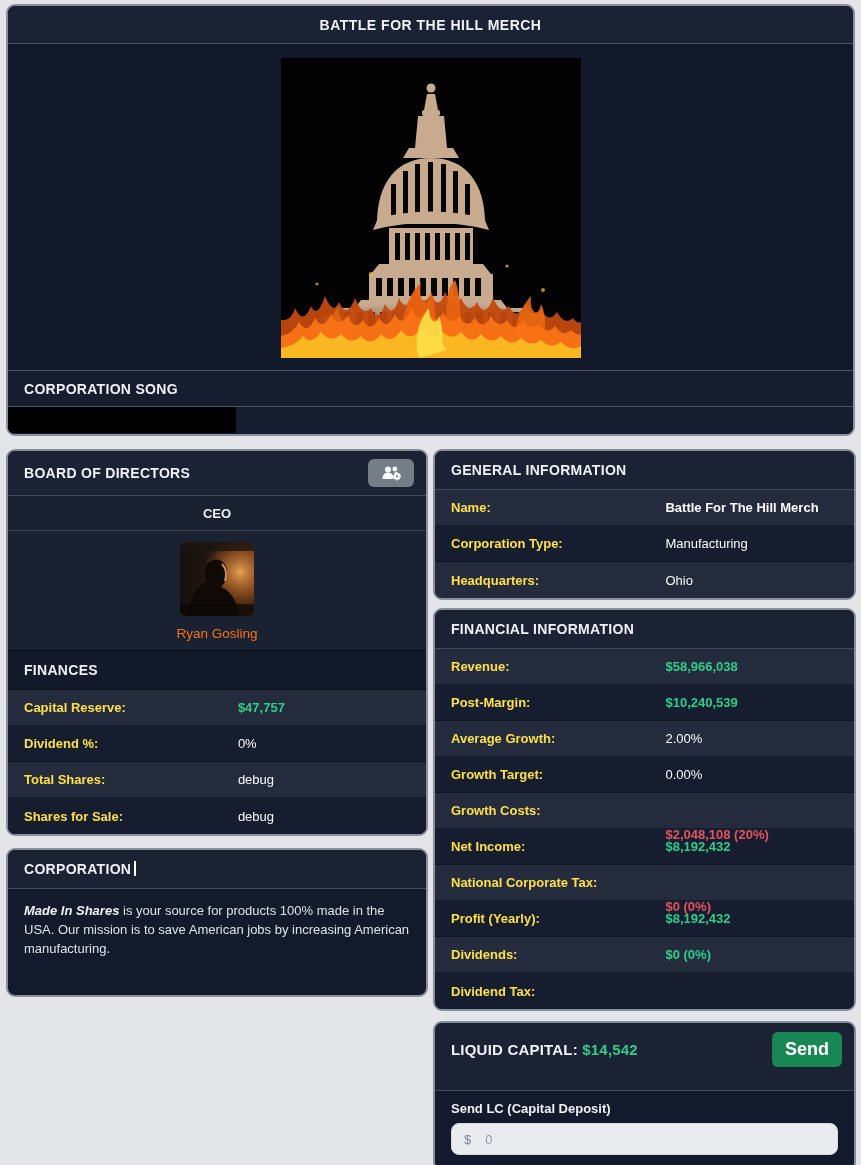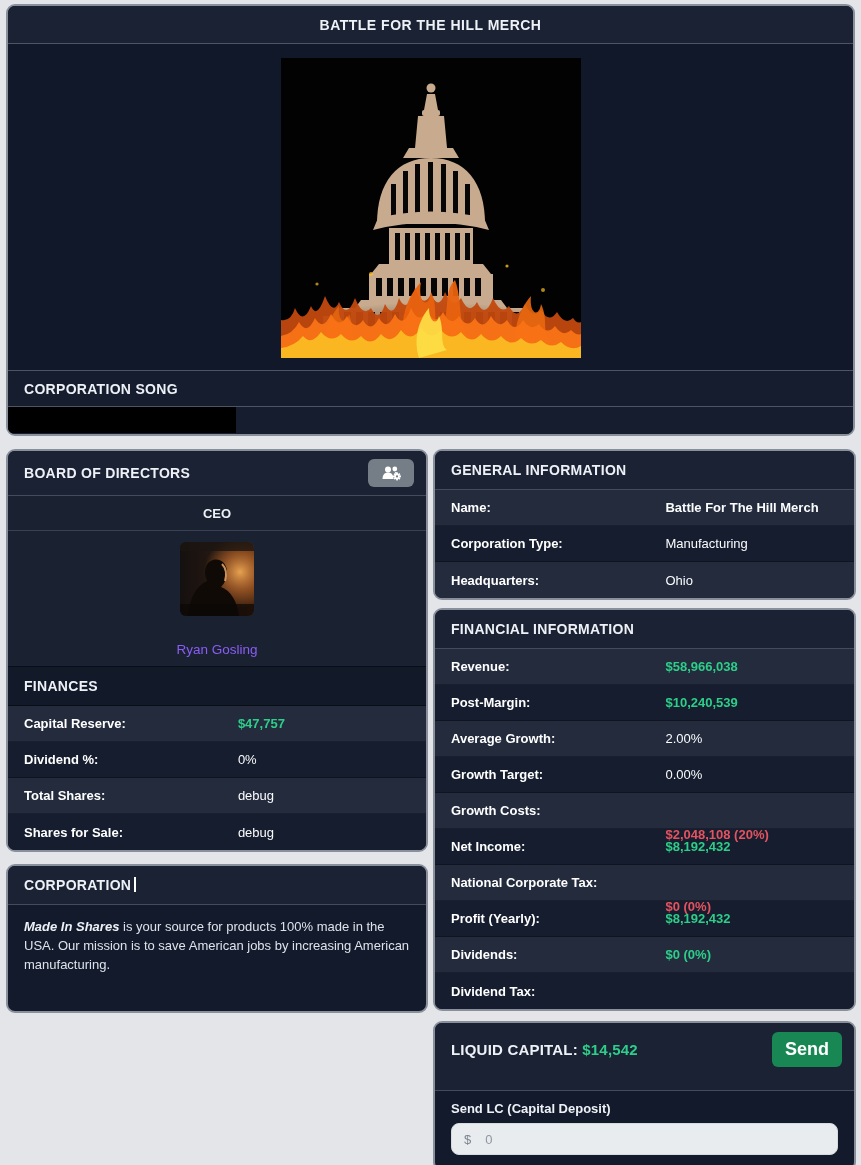--- a/index.html
+++ b/index.html
@@ -48,36 +48,36 @@
     width:46px; height:28px; background:#757d87; border:none; border-radius:6px;
     display:flex; align-items:center; justify-content:center; cursor:pointer;
   }
 
   .ceo-row {
     background:#1a2232; text-align:center; font-weight:bold; font-size:13px;
     color:#eef1f6; padding:10px 0 9px; border-bottom:1px solid #3a4251;
   }
   .photo-block { background:#1a2232; text-align:center; padding:11px 0 9px; }
   .ceo-photo { width:74px; height:74px; border-radius:6px; display:inline-block; overflow:hidden; }
-  .ceo-name { margin-top:22px; font-size:13.5px; color:#8b5cf6; }
+  .ceo-name { margin-top:6px; font-size:13.5px; color:#f97316; }
 
   .section-header {
     background:#121928; padding:11px 16px; font-weight:bold; font-size:14px;
     letter-spacing:.3px; color:#eef1f6;
     border-top:1px solid rgba(0,0,0,.45); border-bottom:1px solid rgba(0,0,0,.45);
   }
 
   .info-rows .info-row {
     display:flex; align-items:center; height:36px; font-size:13px;
     border-bottom:1px solid rgba(0,0,0,.28);
   }
   .info-rows .info-row:nth-child(odd) { background:#232b3d; }
   .info-rows .info-row:nth-child(even) { background:#151d2e; }
   .info-rows .info-row:last-child { border-bottom:none; }
-  .info-label { flex:0 0 55%; padding-left:16px; color:#ffffff; font-weight:600; }
+  .info-label { flex:0 0 55%; padding-left:16px; color:#fde047; font-weight:600; }
   .info-value { color:#fbfcfe; }
   .v-bold { font-weight:bold; }
   .val-green { color:#2dce89; font-weight:600; }
   .val-red   { color:#e4535f; font-weight:600;margin-top:48px; }
 
   
   .desc-panel { margin-top:12px; }
   .caret { display:inline-block; width:2px; height:15px; background:#fff; margin-left:3px; vertical-align:-2px; }
   .desc-body { padding:13px 16px 36px; font-size:13px; line-height:1.45; color:#dde2ea; }
   .desc-lead { font-weight:bold; font-style:italic; color:#eef1f6; }

